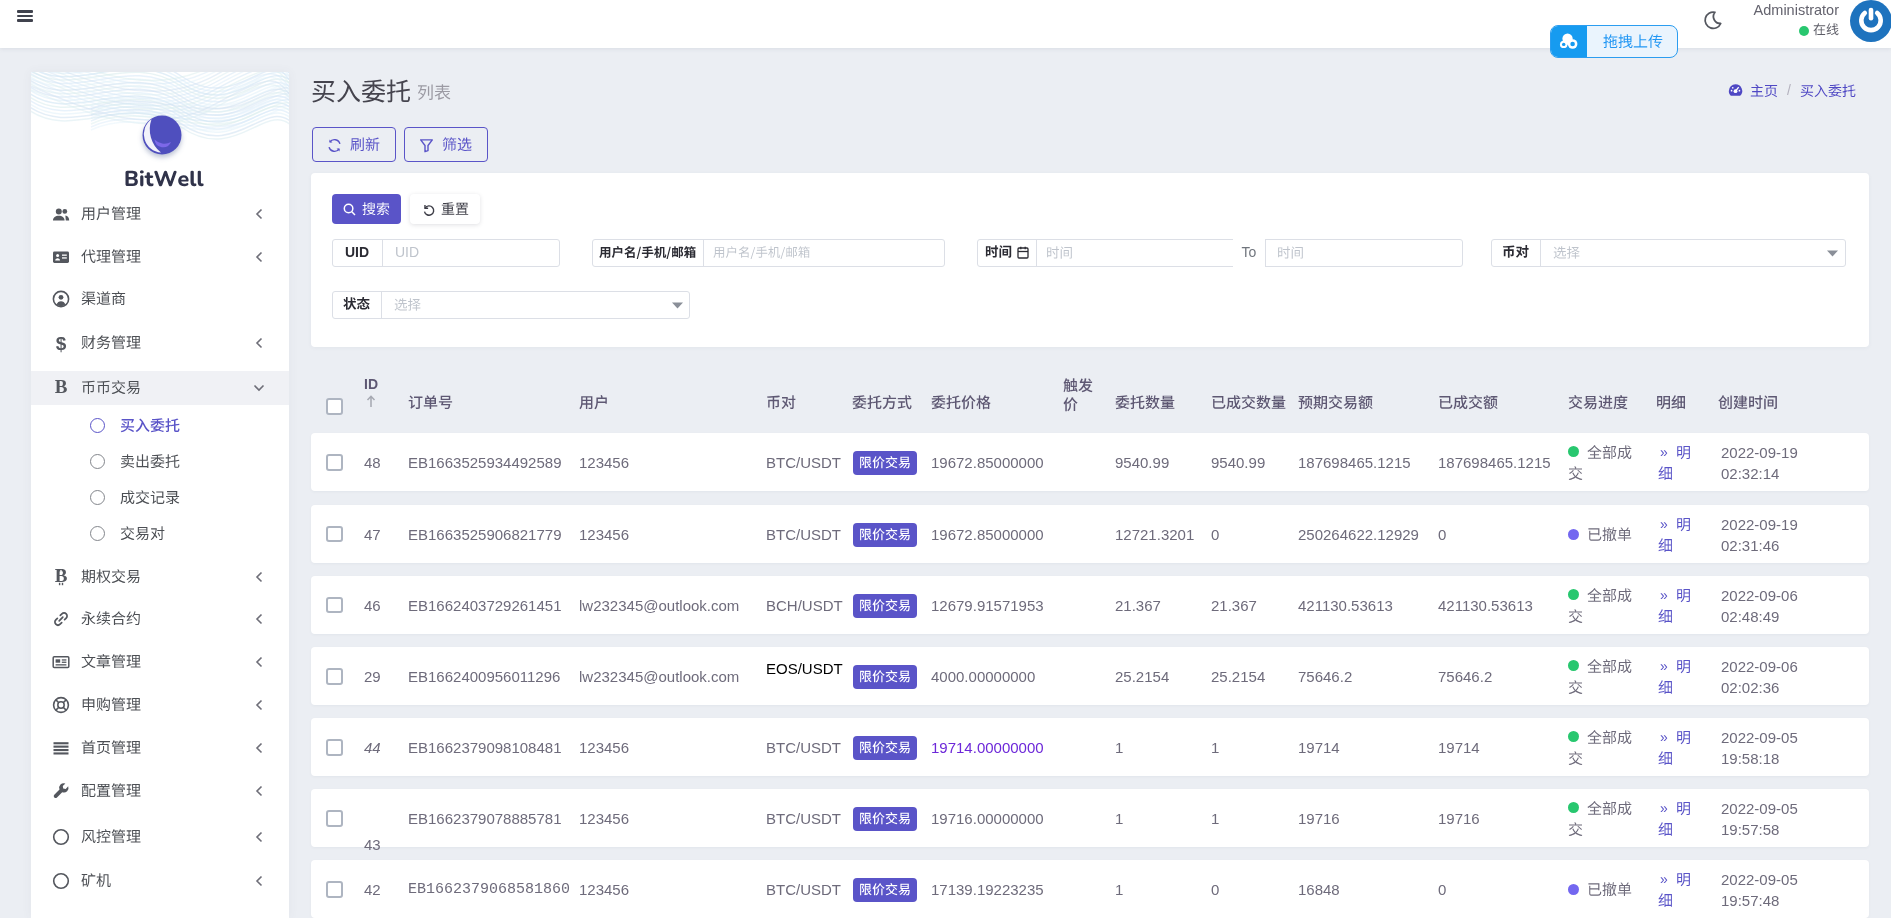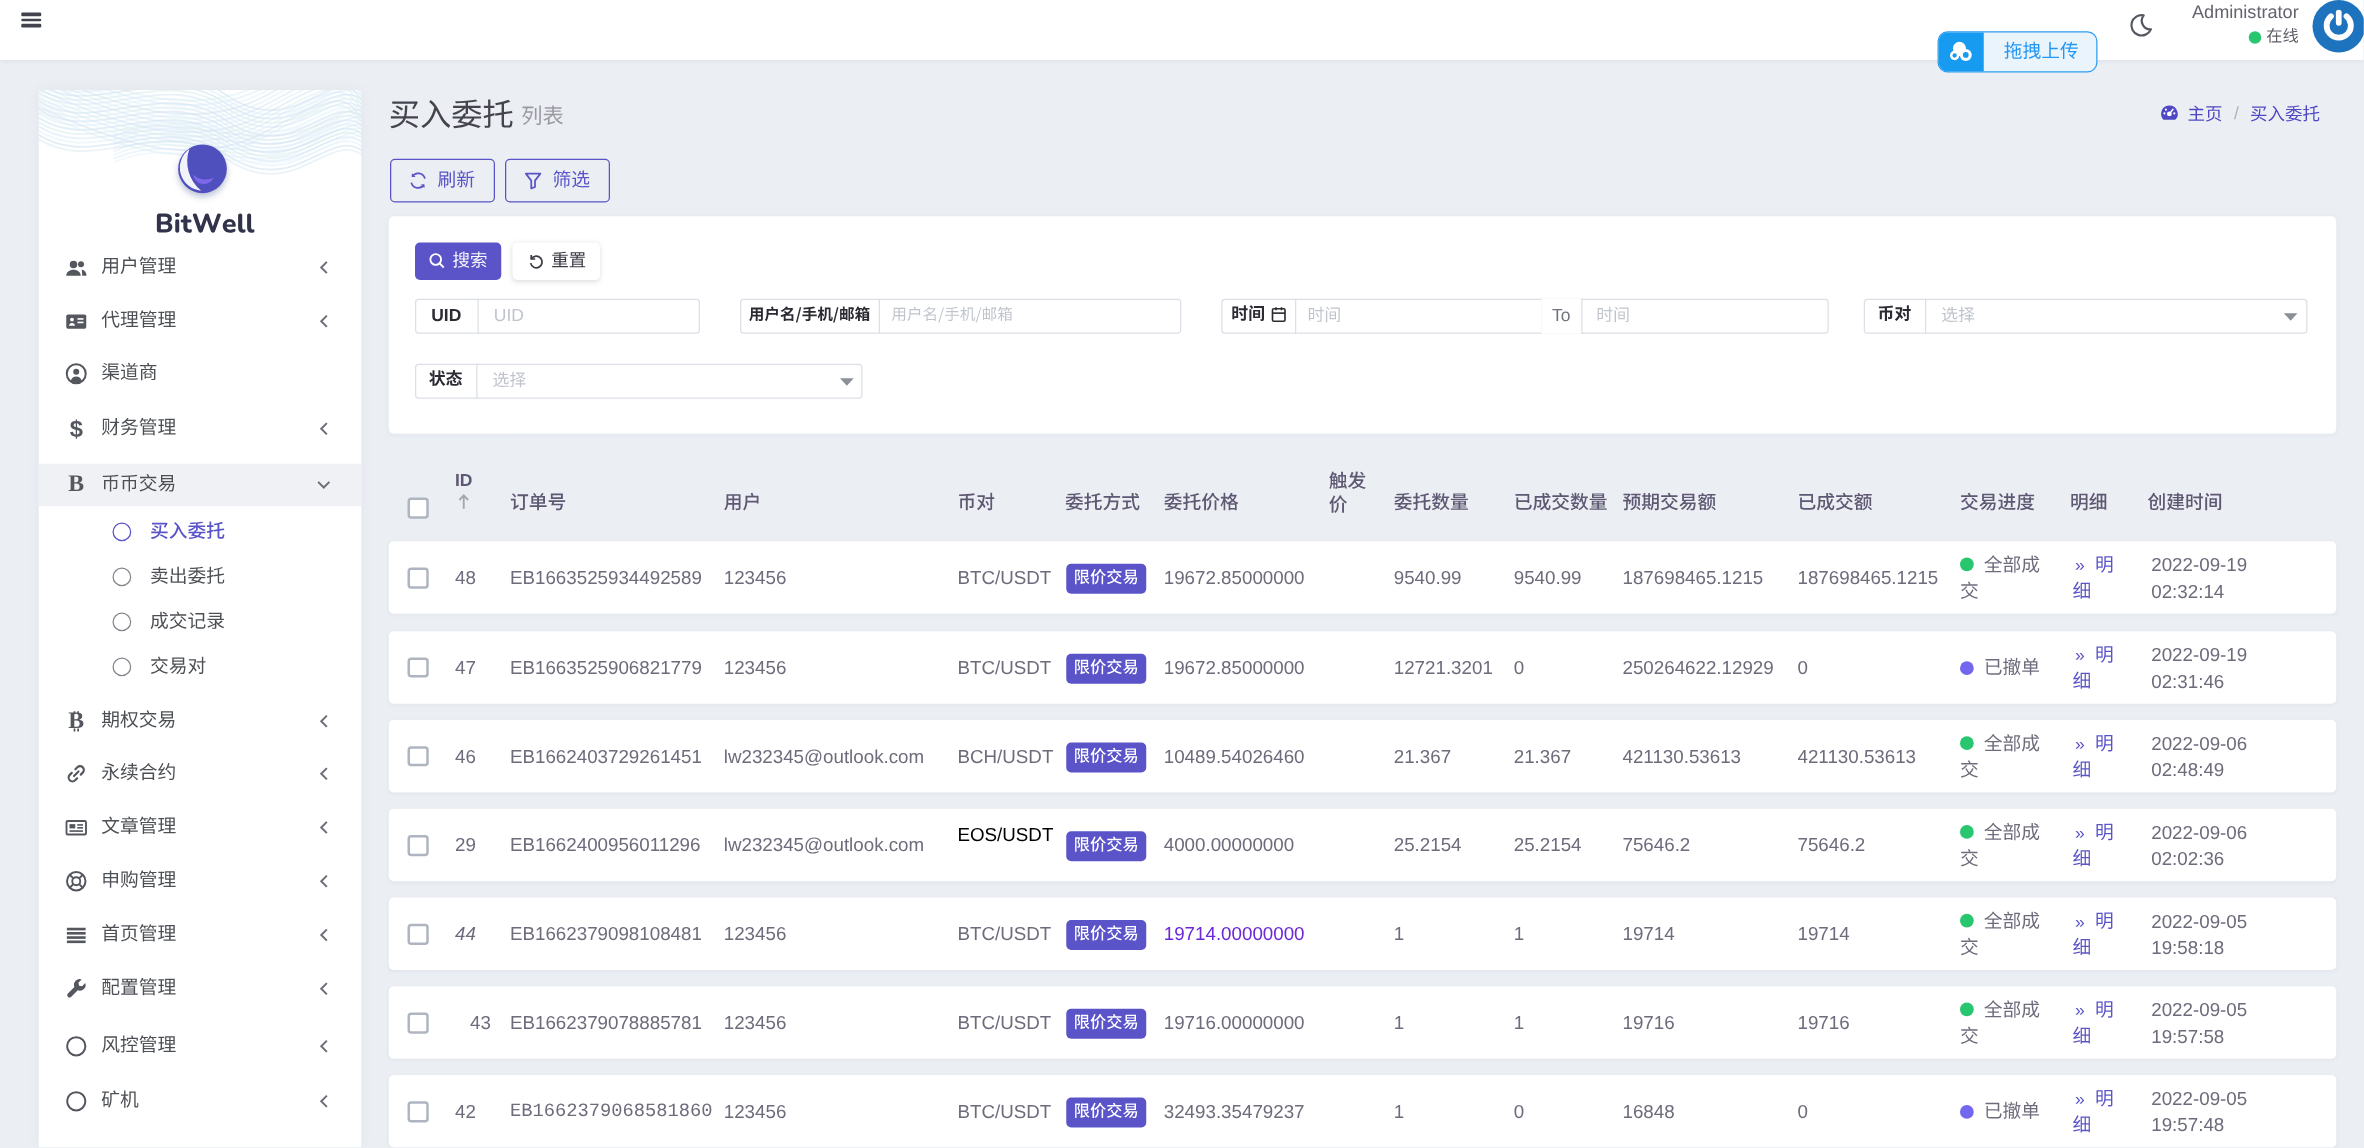--- a/index.html
+++ b/index.html
@@ -455,21 +455,21 @@
 <div style="position:absolute;left:1721px;top:536.5px;width:100px;height:18px;font-size:15px;color:#6e6b7b;">02:31:46</div>
 <div style="position:absolute;left:311px;top:575.5px;width:1558px;height:58px;background:#fff;border-radius:4px;box-shadow:0 1px 3px rgba(60,70,90,.05);"></div>
 <div style="position:absolute;left:326px;top:596.5px;width:16.5px;height:16.5px;border:2px solid #aeb5c1;border-radius:3px;background:#fff;"></div>
 <div style="position:absolute;left:364px;top:596.5px;height:18px;font-size:15px;color:#6e6b7b;white-space:nowrap;">46</div>
 <div style="position:absolute;left:408px;top:596.5px;height:18px;font-size:15px;color:#6e6b7b;white-space:nowrap;">EB1662403729261451</div>
 <div style="position:absolute;left:579px;top:596.5px;height:18px;font-size:15px;color:#6e6b7b;white-space:nowrap;">lw232345@outlook.com</div>
 <div style="position:absolute;left:766px;top:596.5px;height:18px;font-size:15px;color:#6e6b7b;white-space:nowrap;">BCH/USDT</div>
 <div style="position:absolute;left:853px;top:593.5px;width:64px;height:24px;background:#5a54c8;border-radius:4px;text-align:center;line-height:23px;"><svg style="vertical-align:middle;" width="52" height="15" viewBox="0 0 52 15">
       <path transform="translate(0,11.2)" d="M1.1 -10.5V1.1H2.2V-9.3H3.8C3.6 -8.5 3.2 -7.4 2.9 -6.5C3.8 -5.5 4 -4.7 4 -4C4 -3.6 3.9 -3.2 3.7 -3.1C3.6 -3.1 3.5 -3 3.3 -3C3.1 -3 2.9 -3 2.7 -3C2.8 -2.7 2.9 -2.2 2.9 -2C3.2 -1.9 3.5 -1.9 3.8 -2C4.1 -2 4.3 -2.1 4.5 -2.2C4.9 -2.5 5.1 -3.1 5.1 -3.8C5.1 -4.6 4.8 -5.6 4 -6.6C4.4 -7.7 4.8 -9 5.2 -10L4.4 -10.5L4.2 -10.5ZM10.4 -7V-5.7H6.9V-7ZM10.4 -8H6.9V-9.3H10.4ZM5.7 1.1C6 0.9 6.5 0.8 9.1 0.1C9 -0.2 9 -0.7 9 -1L6.9 -0.6V-4.6H8C8.6 -2 9.8 0 11.8 1C12 0.7 12.3 0.2 12.6 -0C11.6 -0.5 10.9 -1.1 10.3 -2C10.9 -2.4 11.7 -2.9 12.3 -3.4L11.5 -4.3C11.1 -3.8 10.3 -3.3 9.7 -2.9C9.5 -3.4 9.2 -4 9 -4.6H11.5V-10.4H5.7V-0.9C5.7 -0.3 5.4 -0 5.2 0.1C5.4 0.4 5.6 0.8 5.7 1.1Z M22.3 -5.8V1.1H23.5V-5.8ZM18.6 -5.8V-4C18.6 -2.8 18.5 -0.9 16.7 0.3C17 0.5 17.4 0.9 17.6 1.2C19.6 -0.3 19.9 -2.5 19.9 -4V-5.8ZM20.7 -11C20 -9.3 18.6 -7.4 16.3 -6.2C16.6 -6 16.9 -5.5 17.1 -5.2C18.9 -6.2 20.2 -7.6 21.1 -9.1C22.1 -7.6 23.5 -6.2 24.8 -5.4C25 -5.7 25.4 -6.1 25.7 -6.4C24.2 -7.1 22.6 -8.7 21.7 -10.2L22 -10.8ZM16.4 -11C15.7 -9 14.6 -7.1 13.4 -5.9C13.6 -5.6 14 -5 14.1 -4.7C14.4 -5 14.7 -5.4 15 -5.8V1.1H16.3V-7.8C16.7 -8.7 17.2 -9.7 17.5 -10.6Z M30 -7.8C29.2 -6.8 28 -5.8 26.8 -5.2C27.1 -5 27.5 -4.5 27.8 -4.3C28.9 -5 30.3 -6.2 31.2 -7.3ZM33.9 -7.1C35.1 -6.3 36.5 -5 37.2 -4.2L38.2 -5C37.5 -5.8 36 -7 34.9 -7.8ZM30.7 -5.5 29.6 -5.1C30.1 -3.9 30.8 -2.8 31.6 -2C30.3 -1 28.6 -0.4 26.6 0C26.8 0.3 27.2 0.8 27.3 1.1C29.4 0.6 31.1 -0.1 32.5 -1.2C33.9 -0.1 35.6 0.6 37.7 1C37.9 0.7 38.2 0.2 38.5 -0.1C36.4 -0.4 34.8 -1 33.5 -2C34.4 -2.8 35.1 -3.9 35.6 -5.2L34.4 -5.5C33.9 -4.4 33.3 -3.5 32.5 -2.7C31.7 -3.5 31.1 -4.4 30.7 -5.5ZM31.3 -10.7C31.6 -10.3 31.9 -9.7 32.1 -9.2H26.8V-8H38.2V-9.2H33.1L33.4 -9.4C33.3 -9.8 32.9 -10.6 32.5 -11.1Z M42.6 -7.4H48.6V-6.3H42.6ZM42.6 -9.4H48.6V-8.3H42.6ZM41.4 -10.4V-5.3H42.7C41.9 -4.1 40.7 -3.1 39.4 -2.4C39.7 -2.2 40.2 -1.8 40.4 -1.6C41.1 -2 41.8 -2.6 42.4 -3.2H43.9C43.1 -1.9 41.8 -0.8 40.5 -0.1C40.8 0.1 41.2 0.6 41.4 0.8C42.9 -0.1 44.4 -1.6 45.3 -3.2H46.8C46.2 -1.7 45.2 -0.4 44.1 0.4C44.4 0.6 44.8 1 45 1.2C46.3 0.2 47.4 -1.4 48.1 -3.2H49.5C49.3 -1.2 49 -0.3 48.8 -0.1C48.6 0.1 48.5 0.1 48.3 0.1C48 0.1 47.5 0.1 46.9 0C47.1 0.3 47.2 0.8 47.2 1.1C47.9 1.1 48.5 1.1 48.8 1.1C49.2 1.1 49.5 1 49.8 0.7C50.2 0.2 50.5 -0.9 50.7 -3.8C50.8 -4 50.8 -4.3 50.8 -4.3H43.4C43.7 -4.6 43.9 -4.9 44.1 -5.3H49.8V-10.4Z" fill="#fff"></path>
     </svg></div>
-<div style="position:absolute;left:931px;top:596.5px;height:18px;font-size:15px;color:#6e6b7b;white-space:nowrap;">10489.54026460</div>
+<div style="position:absolute;left:931px;top:596.5px;height:18px;font-size:15px;color:#6e6b7b;white-space:nowrap;">12679.91571953</div>
 <div style="position:absolute;left:1115px;top:596.5px;height:18px;font-size:15px;color:#6e6b7b;white-space:nowrap;">21.367</div>
 <div style="position:absolute;left:1211px;top:596.5px;height:18px;font-size:15px;color:#6e6b7b;white-space:nowrap;">21.367</div>
 <div style="position:absolute;left:1298px;top:596.5px;height:18px;font-size:15px;color:#6e6b7b;white-space:nowrap;">421130.53613</div>
 <div style="position:absolute;left:1438px;top:596.5px;height:18px;font-size:15px;color:#6e6b7b;white-space:nowrap;">421130.53613</div>
 <div style="position:absolute;left:1568px;top:588.5px;width:11px;height:11px;border-radius:50%;background:#28c76f;"></div>
 <div style="position:absolute;left:1587px;top:586.5px;width:60px;height:18px;"><svg style="vertical-align:middle;" width="45" height="17" viewBox="0 0 45 17">
       <path transform="translate(0,12.9)" d="M7.4 -12.8C5.9 -10.4 3.1 -8.2 0.4 -6.9C0.7 -6.7 1 -6.3 1.2 -6C1.8 -6.3 2.4 -6.7 3 -7V-6.1H6.9V-3.7H3V-2.7H6.9V-0.2H1.1V0.8H13.9V-0.2H8.1V-2.7H12.1V-3.7H8.1V-6.1H12.1V-7C12.7 -6.7 13.3 -6.3 13.9 -6C14 -6.3 14.4 -6.7 14.7 -6.9C12.2 -8.2 10 -9.8 8.1 -11.9L8.4 -12.3ZM3 -7.1C4.7 -8.2 6.3 -9.6 7.5 -11.1C8.9 -9.4 10.4 -8.2 12.1 -7.1Z M17.1 -9.4C17.5 -8.6 17.9 -7.5 18.1 -6.8L19.1 -7.1C18.9 -7.8 18.5 -8.9 18.1 -9.7ZM24.4 -11.8V1.2H25.4V-10.8H27.8C27.4 -9.6 26.8 -8 26.3 -6.7C27.6 -5.4 28 -4.3 28 -3.3C28 -2.8 27.9 -2.3 27.6 -2.1C27.4 -2 27.2 -2 27 -2C26.7 -2 26.3 -2 25.8 -2C26 -1.7 26.1 -1.2 26.1 -1C26.6 -0.9 27 -0.9 27.4 -1C27.8 -1 28.1 -1.1 28.4 -1.3C28.8 -1.6 29 -2.3 29 -3.2C29 -4.3 28.7 -5.4 27.4 -6.9C28 -8.2 28.7 -10 29.2 -11.4L28.5 -11.8L28.3 -11.8ZM18.7 -12.4C18.9 -11.9 19.2 -11.3 19.3 -10.8H16.2V-9.8H23.3V-10.8H20.5C20.3 -11.3 20 -12.1 19.7 -12.7ZM21.5 -9.7C21.3 -8.9 20.8 -7.6 20.4 -6.8H15.8V-5.7H23.6V-6.8H21.5C21.9 -7.6 22.3 -8.6 22.6 -9.5ZM16.6 -4.4V1.1H17.7V0.4H21.8V1H22.9V-4.4ZM17.7 -0.6V-3.3H21.8V-0.6Z M38.2 -12.6C38.2 -11.7 38.2 -10.9 38.2 -10H31.9V-5.8C31.9 -3.9 31.8 -1.3 30.5 0.6C30.8 0.7 31.3 1.1 31.5 1.3C32.9 -0.7 33.1 -3.7 33.1 -5.8V-5.9H35.8C35.8 -3.3 35.7 -2.4 35.5 -2.2C35.4 -2 35.2 -2 35 -2C34.8 -2 34.1 -2 33.4 -2.1C33.6 -1.8 33.7 -1.3 33.8 -1C34.5 -1 35.2 -1 35.6 -1C36 -1.1 36.2 -1.2 36.5 -1.4C36.8 -1.8 36.9 -3.1 36.9 -6.5C36.9 -6.6 36.9 -7 36.9 -7H33.1V-9H38.3C38.5 -6.5 38.9 -4.3 39.4 -2.6C38.4 -1.4 37.3 -0.5 35.9 0.2C36.2 0.4 36.6 0.9 36.8 1.1C37.9 0.4 39 -0.4 39.9 -1.4C40.6 0.2 41.5 1.1 42.6 1.1C43.8 1.1 44.2 0.3 44.4 -2.2C44.1 -2.3 43.7 -2.6 43.4 -2.8C43.3 -0.8 43.1 -0.1 42.7 -0.1C41.9 -0.1 41.3 -0.9 40.7 -2.4C41.8 -3.8 42.7 -5.5 43.4 -7.5L42.2 -7.8C41.7 -6.3 41.1 -4.9 40.3 -3.7C39.9 -5.2 39.6 -6.9 39.5 -9H44.3V-10H39.4C39.3 -10.9 39.3 -11.7 39.3 -12.6ZM40.1 -11.8C41 -11.4 42.2 -10.6 42.8 -10L43.5 -10.8C42.9 -11.3 41.7 -12.1 40.7 -12.5Z" fill="#6e6b7b"></path>
     </svg></div>
 <div style="position:absolute;left:1568px;top:607.5px;width:20px;height:18px;"><svg style="vertical-align:middle;" width="15" height="17" viewBox="0 0 15 17">
       <path transform="translate(0,12.9)" d="M4.8 -9C3.9 -7.8 2.4 -6.6 1.1 -5.9C1.3 -5.7 1.7 -5.3 1.9 -5C3.2 -5.9 4.8 -7.2 5.9 -8.5ZM9.3 -8.3C10.7 -7.4 12.3 -5.9 13.1 -5L14 -5.7C13.2 -6.7 11.5 -8 10.2 -9ZM5.3 -6.3 4.3 -6C4.9 -4.5 5.7 -3.3 6.7 -2.3C5.1 -1.1 3.1 -0.3 0.7 0.2C0.9 0.5 1.3 1 1.4 1.2C3.8 0.6 5.9 -0.2 7.5 -1.5C9.1 -0.2 11.2 0.6 13.7 1.1C13.8 0.8 14.1 0.3 14.4 0.1C12 -0.3 9.9 -1.1 8.4 -2.3C9.4 -3.3 10.3 -4.5 10.9 -6.1L9.8 -6.4C9.3 -5 8.5 -3.9 7.5 -3C6.6 -3.9 5.8 -5 5.3 -6.3ZM6.3 -12.4C6.6 -11.8 7 -11.1 7.3 -10.5H1V-9.4H14V-10.5H7.8L8.4 -10.8C8.2 -11.3 7.7 -12.1 7.3 -12.7Z" fill="#6e6b7b"></path>
@@ -538,21 +538,21 @@
 <div style="position:absolute;left:1676px;top:729px;width:20px;height:18px;"><svg style="vertical-align:middle;" width="15" height="17" viewBox="0 0 15 17">
       <path transform="translate(0,12.9)" d="M5.1 -6.8V-3.8H2.3V-6.8ZM5.1 -7.8H2.3V-10.7H5.1ZM1.2 -11.7V-1.3H2.3V-2.7H6.1V-11.7ZM12.8 -10.9V-8.3H8.6V-10.9ZM7.5 -12V-6.6C7.5 -4.3 7.3 -1.4 4.7 0.5C5 0.7 5.4 1.1 5.5 1.3C7.3 -0 8 -1.8 8.4 -3.6H12.8V-0.3C12.8 -0 12.7 0.1 12.4 0.1C12.2 0.1 11.2 0.1 10.3 0.1C10.4 0.4 10.6 0.9 10.7 1.2C12 1.2 12.8 1.1 13.3 1C13.8 0.8 13.9 0.4 13.9 -0.3V-12ZM12.8 -7.3V-4.6H8.5C8.6 -5.3 8.6 -6 8.6 -6.6V-7.3Z" fill="#5a54c8"></path>
     </svg></div>
 <div style="position:absolute;left:1658px;top:750px;width:20px;height:18px;"><svg style="vertical-align:middle;" width="15" height="17" viewBox="0 0 15 17">
       <path transform="translate(0,12.9)" d="M0.6 -0.8 0.8 0.3C2.2 0 4.2 -0.4 6.1 -0.8L6.1 -1.8C4 -1.4 1.9 -1 0.6 -0.8ZM0.9 -6.4C1.1 -6.5 1.5 -6.6 3.6 -6.8C2.9 -5.8 2.2 -5 1.8 -4.8C1.3 -4.2 0.9 -3.9 0.6 -3.8C0.7 -3.5 0.9 -3 1 -2.8C1.3 -2.9 1.8 -3.1 6.1 -3.8C6.1 -4 6.1 -4.4 6.1 -4.7L2.7 -4.2C3.9 -5.5 5.2 -7 6.3 -8.6L5.4 -9.2C5.1 -8.8 4.7 -8.3 4.4 -7.8L2.1 -7.6C3.1 -8.9 4.1 -10.6 4.9 -12.2L3.8 -12.7C3 -10.8 1.8 -8.9 1.4 -8.4C1.1 -7.9 0.8 -7.5 0.5 -7.5C0.6 -7.2 0.8 -6.6 0.9 -6.4ZM9.7 -1.1H7.5V-5.3H9.7ZM10.7 -1.1V-5.3H12.9V-1.1ZM6.5 -11.8V1H7.5V0H12.9V0.9H13.9V-11.8ZM9.7 -6.4H7.5V-10.7H9.7ZM10.7 -6.4V-10.7H12.9V-6.4Z" fill="#5a54c8"></path>
     </svg></div>
 <div style="position:absolute;left:1721px;top:729px;width:100px;height:18px;font-size:15px;color:#6e6b7b;">2022-09-05</div>
 <div style="position:absolute;left:1721px;top:750px;width:100px;height:18px;font-size:15px;color:#6e6b7b;">19:58:18</div>
 <div style="position:absolute;left:311px;top:789px;width:1558px;height:58px;background:#fff;border-radius:4px;box-shadow:0 1px 3px rgba(60,70,90,.05);"></div>
 <div style="position:absolute;left:326px;top:810px;width:16.5px;height:16.5px;border:2px solid #aeb5c1;border-radius:3px;background:#fff;"></div>
-<div style="position:absolute;left:364px;top:810px;height:18px;font-size:15px;color:#6e6b7b;white-space:nowrap;margin-left:12px;">43</div>
+<div style="position:absolute;left:364px;top:836px;height:18px;font-size:15px;color:#6e6b7b;white-space:nowrap;">43</div>
 <div style="position:absolute;left:408px;top:810px;height:18px;font-size:15px;color:#6e6b7b;white-space:nowrap;">EB1662379078885781</div>
 <div style="position:absolute;left:579px;top:810px;height:18px;font-size:15px;color:#6e6b7b;white-space:nowrap;">123456</div>
 <div style="position:absolute;left:766px;top:810px;height:18px;font-size:15px;color:#6e6b7b;white-space:nowrap;">BTC/USDT</div>
 <div style="position:absolute;left:853px;top:807px;width:64px;height:24px;background:#5a54c8;border-radius:4px;text-align:center;line-height:23px;"><svg style="vertical-align:middle;" width="52" height="15" viewBox="0 0 52 15">
       <path transform="translate(0,11.2)" d="M1.1 -10.5V1.1H2.2V-9.3H3.8C3.6 -8.5 3.2 -7.4 2.9 -6.5C3.8 -5.5 4 -4.7 4 -4C4 -3.6 3.9 -3.2 3.7 -3.1C3.6 -3.1 3.5 -3 3.3 -3C3.1 -3 2.9 -3 2.7 -3C2.8 -2.7 2.9 -2.2 2.9 -2C3.2 -1.9 3.5 -1.9 3.8 -2C4.1 -2 4.3 -2.1 4.5 -2.2C4.9 -2.5 5.1 -3.1 5.1 -3.8C5.1 -4.6 4.8 -5.6 4 -6.6C4.4 -7.7 4.8 -9 5.2 -10L4.4 -10.5L4.2 -10.5ZM10.4 -7V-5.7H6.9V-7ZM10.4 -8H6.9V-9.3H10.4ZM5.7 1.1C6 0.9 6.5 0.8 9.1 0.1C9 -0.2 9 -0.7 9 -1L6.9 -0.6V-4.6H8C8.6 -2 9.8 0 11.8 1C12 0.7 12.3 0.2 12.6 -0C11.6 -0.5 10.9 -1.1 10.3 -2C10.9 -2.4 11.7 -2.9 12.3 -3.4L11.5 -4.3C11.1 -3.8 10.3 -3.3 9.7 -2.9C9.5 -3.4 9.2 -4 9 -4.6H11.5V-10.4H5.7V-0.9C5.7 -0.3 5.4 -0 5.2 0.1C5.4 0.4 5.6 0.8 5.7 1.1Z M22.3 -5.8V1.1H23.5V-5.8ZM18.6 -5.8V-4C18.6 -2.8 18.5 -0.9 16.7 0.3C17 0.5 17.4 0.9 17.6 1.2C19.6 -0.3 19.9 -2.5 19.9 -4V-5.8ZM20.7 -11C20 -9.3 18.6 -7.4 16.3 -6.2C16.6 -6 16.9 -5.5 17.1 -5.2C18.9 -6.2 20.2 -7.6 21.1 -9.1C22.1 -7.6 23.5 -6.2 24.8 -5.4C25 -5.7 25.4 -6.1 25.7 -6.4C24.2 -7.1 22.6 -8.7 21.7 -10.2L22 -10.8ZM16.4 -11C15.7 -9 14.6 -7.1 13.4 -5.9C13.6 -5.6 14 -5 14.1 -4.7C14.4 -5 14.7 -5.4 15 -5.8V1.1H16.3V-7.8C16.7 -8.7 17.2 -9.7 17.5 -10.6Z M30 -7.8C29.2 -6.8 28 -5.8 26.8 -5.2C27.1 -5 27.5 -4.5 27.8 -4.3C28.9 -5 30.3 -6.2 31.2 -7.3ZM33.9 -7.1C35.1 -6.3 36.5 -5 37.2 -4.2L38.2 -5C37.5 -5.8 36 -7 34.9 -7.8ZM30.7 -5.5 29.6 -5.1C30.1 -3.9 30.8 -2.8 31.6 -2C30.3 -1 28.6 -0.4 26.6 0C26.8 0.3 27.2 0.8 27.3 1.1C29.4 0.6 31.1 -0.1 32.5 -1.2C33.9 -0.1 35.6 0.6 37.7 1C37.9 0.7 38.2 0.2 38.5 -0.1C36.4 -0.4 34.8 -1 33.5 -2C34.4 -2.8 35.1 -3.9 35.6 -5.2L34.4 -5.5C33.9 -4.4 33.3 -3.5 32.5 -2.7C31.7 -3.5 31.1 -4.4 30.7 -5.5ZM31.3 -10.7C31.6 -10.3 31.9 -9.7 32.1 -9.2H26.8V-8H38.2V-9.2H33.1L33.4 -9.4C33.3 -9.8 32.9 -10.6 32.5 -11.1Z M42.6 -7.4H48.6V-6.3H42.6ZM42.6 -9.4H48.6V-8.3H42.6ZM41.4 -10.4V-5.3H42.7C41.9 -4.1 40.7 -3.1 39.4 -2.4C39.7 -2.2 40.2 -1.8 40.4 -1.6C41.1 -2 41.8 -2.6 42.4 -3.2H43.9C43.1 -1.9 41.8 -0.8 40.5 -0.1C40.8 0.1 41.2 0.6 41.4 0.8C42.9 -0.1 44.4 -1.6 45.3 -3.2H46.8C46.2 -1.7 45.2 -0.4 44.1 0.4C44.4 0.6 44.8 1 45 1.2C46.3 0.2 47.4 -1.4 48.1 -3.2H49.5C49.3 -1.2 49 -0.3 48.8 -0.1C48.6 0.1 48.5 0.1 48.3 0.1C48 0.1 47.5 0.1 46.9 0C47.1 0.3 47.2 0.8 47.2 1.1C47.9 1.1 48.5 1.1 48.8 1.1C49.2 1.1 49.5 1 49.8 0.7C50.2 0.2 50.5 -0.9 50.7 -3.8C50.8 -4 50.8 -4.3 50.8 -4.3H43.4C43.7 -4.6 43.9 -4.9 44.1 -5.3H49.8V-10.4Z" fill="#fff"></path>
     </svg></div>
 <div style="position:absolute;left:931px;top:810px;height:18px;font-size:15px;color:#6e6b7b;white-space:nowrap;">19716.00000000</div>
 <div style="position:absolute;left:1115px;top:810px;height:18px;font-size:15px;color:#6e6b7b;white-space:nowrap;">1</div>
 <div style="position:absolute;left:1211px;top:810px;height:18px;font-size:15px;color:#6e6b7b;white-space:nowrap;">1</div>
 <div style="position:absolute;left:1298px;top:810px;height:18px;font-size:15px;color:#6e6b7b;white-space:nowrap;">19716</div>
@@ -575,21 +575,21 @@
 <div style="position:absolute;left:1721px;top:821px;width:100px;height:18px;font-size:15px;color:#6e6b7b;">19:57:58</div>
 <div style="position:absolute;left:311px;top:860px;width:1558px;height:58px;background:#fff;border-radius:4px;box-shadow:0 1px 3px rgba(60,70,90,.05);"></div>
 <div style="position:absolute;left:326px;top:881px;width:16.5px;height:16.5px;border:2px solid #aeb5c1;border-radius:3px;background:#fff;"></div>
 <div style="position:absolute;left:364px;top:881px;height:18px;font-size:15px;color:#6e6b7b;white-space:nowrap;">42</div>
 <div style="position:absolute;left:408px;top:881px;height:18px;font-size:15px;color:#6e6b7b;white-space:nowrap;font-family:Liberation Mono, monospace;">EB1662379068581860</div>
 <div style="position:absolute;left:579px;top:881px;height:18px;font-size:15px;color:#6e6b7b;white-space:nowrap;">123456</div>
 <div style="position:absolute;left:766px;top:881px;height:18px;font-size:15px;color:#6e6b7b;white-space:nowrap;">BTC/USDT</div>
 <div style="position:absolute;left:853px;top:878px;width:64px;height:24px;background:#5a54c8;border-radius:4px;text-align:center;line-height:23px;"><svg style="vertical-align:middle;" width="52" height="15" viewBox="0 0 52 15">
       <path transform="translate(0,11.2)" d="M1.1 -10.5V1.1H2.2V-9.3H3.8C3.6 -8.5 3.2 -7.4 2.9 -6.5C3.8 -5.5 4 -4.7 4 -4C4 -3.6 3.9 -3.2 3.7 -3.1C3.6 -3.1 3.5 -3 3.3 -3C3.1 -3 2.9 -3 2.7 -3C2.8 -2.7 2.9 -2.2 2.9 -2C3.2 -1.9 3.5 -1.9 3.8 -2C4.1 -2 4.3 -2.1 4.5 -2.2C4.9 -2.5 5.1 -3.1 5.1 -3.8C5.1 -4.6 4.8 -5.6 4 -6.6C4.4 -7.7 4.8 -9 5.2 -10L4.4 -10.5L4.2 -10.5ZM10.4 -7V-5.7H6.9V-7ZM10.4 -8H6.9V-9.3H10.4ZM5.7 1.1C6 0.9 6.5 0.8 9.1 0.1C9 -0.2 9 -0.7 9 -1L6.9 -0.6V-4.6H8C8.6 -2 9.8 0 11.8 1C12 0.7 12.3 0.2 12.6 -0C11.6 -0.5 10.9 -1.1 10.3 -2C10.9 -2.4 11.7 -2.9 12.3 -3.4L11.5 -4.3C11.1 -3.8 10.3 -3.3 9.7 -2.9C9.5 -3.4 9.2 -4 9 -4.6H11.5V-10.4H5.7V-0.9C5.7 -0.3 5.4 -0 5.2 0.1C5.4 0.4 5.6 0.8 5.7 1.1Z M22.3 -5.8V1.1H23.5V-5.8ZM18.6 -5.8V-4C18.6 -2.8 18.5 -0.9 16.7 0.3C17 0.5 17.4 0.9 17.6 1.2C19.6 -0.3 19.9 -2.5 19.9 -4V-5.8ZM20.7 -11C20 -9.3 18.6 -7.4 16.3 -6.2C16.6 -6 16.9 -5.5 17.1 -5.2C18.9 -6.2 20.2 -7.6 21.1 -9.1C22.1 -7.6 23.5 -6.2 24.8 -5.4C25 -5.7 25.4 -6.1 25.7 -6.4C24.2 -7.1 22.6 -8.7 21.7 -10.2L22 -10.8ZM16.4 -11C15.7 -9 14.6 -7.1 13.4 -5.9C13.6 -5.6 14 -5 14.1 -4.7C14.4 -5 14.7 -5.4 15 -5.8V1.1H16.3V-7.8C16.7 -8.7 17.2 -9.7 17.5 -10.6Z M30 -7.8C29.2 -6.8 28 -5.8 26.8 -5.2C27.1 -5 27.5 -4.5 27.8 -4.3C28.9 -5 30.3 -6.2 31.2 -7.3ZM33.9 -7.1C35.1 -6.3 36.5 -5 37.2 -4.2L38.2 -5C37.5 -5.8 36 -7 34.9 -7.8ZM30.7 -5.5 29.6 -5.1C30.1 -3.9 30.8 -2.8 31.6 -2C30.3 -1 28.6 -0.4 26.6 0C26.8 0.3 27.2 0.8 27.3 1.1C29.4 0.6 31.1 -0.1 32.5 -1.2C33.9 -0.1 35.6 0.6 37.7 1C37.9 0.7 38.2 0.2 38.5 -0.1C36.4 -0.4 34.8 -1 33.5 -2C34.4 -2.8 35.1 -3.9 35.6 -5.2L34.4 -5.5C33.9 -4.4 33.3 -3.5 32.5 -2.7C31.7 -3.5 31.1 -4.4 30.7 -5.5ZM31.3 -10.7C31.6 -10.3 31.9 -9.7 32.1 -9.2H26.8V-8H38.2V-9.2H33.1L33.4 -9.4C33.3 -9.8 32.9 -10.6 32.5 -11.1Z M42.6 -7.4H48.6V-6.3H42.6ZM42.6 -9.4H48.6V-8.3H42.6ZM41.4 -10.4V-5.3H42.7C41.9 -4.1 40.7 -3.1 39.4 -2.4C39.7 -2.2 40.2 -1.8 40.4 -1.6C41.1 -2 41.8 -2.6 42.4 -3.2H43.9C43.1 -1.9 41.8 -0.8 40.5 -0.1C40.8 0.1 41.2 0.6 41.4 0.8C42.9 -0.1 44.4 -1.6 45.3 -3.2H46.8C46.2 -1.7 45.2 -0.4 44.1 0.4C44.4 0.6 44.8 1 45 1.2C46.3 0.2 47.4 -1.4 48.1 -3.2H49.5C49.3 -1.2 49 -0.3 48.8 -0.1C48.6 0.1 48.5 0.1 48.3 0.1C48 0.1 47.5 0.1 46.9 0C47.1 0.3 47.2 0.8 47.2 1.1C47.9 1.1 48.5 1.1 48.8 1.1C49.2 1.1 49.5 1 49.8 0.7C50.2 0.2 50.5 -0.9 50.7 -3.8C50.8 -4 50.8 -4.3 50.8 -4.3H43.4C43.7 -4.6 43.9 -4.9 44.1 -5.3H49.8V-10.4Z" fill="#fff"></path>
     </svg></div>
-<div style="position:absolute;left:931px;top:881px;height:18px;font-size:15px;color:#6e6b7b;white-space:nowrap;">32493.35479237</div>
+<div style="position:absolute;left:931px;top:881px;height:18px;font-size:15px;color:#6e6b7b;white-space:nowrap;">17139.19223235</div>
 <div style="position:absolute;left:1115px;top:881px;height:18px;font-size:15px;color:#6e6b7b;white-space:nowrap;">1</div>
 <div style="position:absolute;left:1211px;top:881px;height:18px;font-size:15px;color:#6e6b7b;white-space:nowrap;">0</div>
 <div style="position:absolute;left:1298px;top:881px;height:18px;font-size:15px;color:#6e6b7b;white-space:nowrap;">16848</div>
 <div style="position:absolute;left:1438px;top:881px;height:18px;font-size:15px;color:#6e6b7b;white-space:nowrap;">0</div>
 <div style="position:absolute;left:1568px;top:884px;width:11px;height:11px;border-radius:50%;background:#7367f0;"></div>
 <div style="position:absolute;left:1587px;top:881px;width:60px;height:18px;"><svg style="vertical-align:middle;" width="45" height="17" viewBox="0 0 45 17">
       <path transform="translate(0,12.9)" d="M1.4 -11.7V-10.5H11.2V-6.6H3.3V-9.1H2.2V-1.5C2.2 0.3 3 0.8 5.4 0.8C6 0.8 10.4 0.8 11 0.8C13.5 0.8 14 -0 14.3 -2.8C13.9 -2.9 13.4 -3.1 13.1 -3.3C12.9 -0.9 12.7 -0.3 11 -0.3C10 -0.3 6.1 -0.3 5.3 -0.3C3.7 -0.3 3.3 -0.6 3.3 -1.5V-5.5H11.2V-4.7H12.4V-11.7Z M19.6 -11V-10.1H21.2C20.8 -9.3 20.4 -8.5 20.2 -8.3C20 -8.1 19.8 -7.9 19.7 -7.9C19.8 -7.6 19.9 -7.2 20 -7C20.2 -7.1 20.6 -7.2 23.5 -7.6L23.8 -6.9L24.6 -7.3C24.3 -7.9 23.9 -8.9 23.5 -9.6L22.7 -9.3C22.9 -9 23 -8.7 23.2 -8.4L21 -8.1C21.4 -8.7 21.9 -9.4 22.2 -10.1H24.9V-11H22.8C22.7 -11.5 22.5 -12.1 22.2 -12.6L21.3 -12.4C21.5 -12 21.7 -11.5 21.8 -11ZM17.2 -12.6V-9.6H15.7V-8.5H17.2V-5.1L15.5 -4.6L15.8 -3.5L17.2 -4V-0.1C17.2 0.1 17.2 0.2 17 0.2C16.9 0.2 16.4 0.2 15.9 0.1C16.1 0.4 16.2 0.9 16.2 1.2C17 1.2 17.5 1.1 17.8 0.9C18.1 0.8 18.2 0.5 18.2 -0.1V-4.3L19.7 -4.8L19.6 -5.8L18.2 -5.4V-8.5H19.6V-9.6H18.2V-12.6ZM21 -3.6H23.1V-2.4H21ZM21 -4.4V-5.7H23.1V-4.4ZM20.1 -6.5V1.1H21V-1.6H23.1V-0C23.1 0.1 23.1 0.1 22.9 0.1C22.8 0.1 22.4 0.1 21.9 0.1C22 0.4 22.2 0.8 22.2 1.1C22.9 1.1 23.4 1.1 23.7 0.9C24 0.7 24.1 0.4 24.1 -0V-6.5ZM26.3 -9H27.8C27.6 -7.2 27.4 -5.5 26.9 -4C26.5 -5.5 26.3 -7.1 26.1 -8.5ZM25.9 -12.7C25.6 -10.3 25.2 -7.9 24.2 -6.3C24.5 -6.2 24.8 -5.7 24.9 -5.5C25.2 -5.9 25.4 -6.3 25.5 -6.8C25.7 -5.4 26 -4 26.4 -2.7C25.9 -1.5 25.2 -0.4 24.1 0.4C24.3 0.6 24.7 1 24.8 1.2C25.7 0.5 26.4 -0.4 26.9 -1.5C27.4 -0.5 28 0.4 28.8 1.2C28.9 0.9 29.2 0.5 29.4 0.3C28.6 -0.4 27.9 -1.5 27.4 -2.6C28.1 -4.4 28.5 -6.5 28.8 -9H29.4V-10H26.5C26.6 -10.8 26.8 -11.7 26.9 -12.6Z M33.3 -6.6H36.9V-4.9H33.3ZM38 -6.6H41.8V-4.9H38ZM33.3 -9H36.9V-7.5H33.3ZM38 -9H41.8V-7.5H38ZM40.6 -12.5C40.3 -11.8 39.7 -10.7 39.1 -10H35.5L36.1 -10.3C35.8 -10.9 35.1 -11.9 34.5 -12.5L33.5 -12.1C34.1 -11.5 34.7 -10.6 35 -10H32.2V-4H36.9V-2.5H30.8V-1.5H36.9V1.2H38V-1.5H44.2V-2.5H38V-4H42.9V-10H40.4C40.9 -10.6 41.4 -11.4 41.9 -12.1Z" fill="#6e6b7b"></path>
     </svg></div>
 <div style="position:absolute;left:1660px;top:871px;width:40px;height:18px;font-size:14px;color:#5a54c8;">»&nbsp;</div>
 <div style="position:absolute;left:1676px;top:871px;width:20px;height:18px;"><svg style="vertical-align:middle;" width="15" height="17" viewBox="0 0 15 17">

